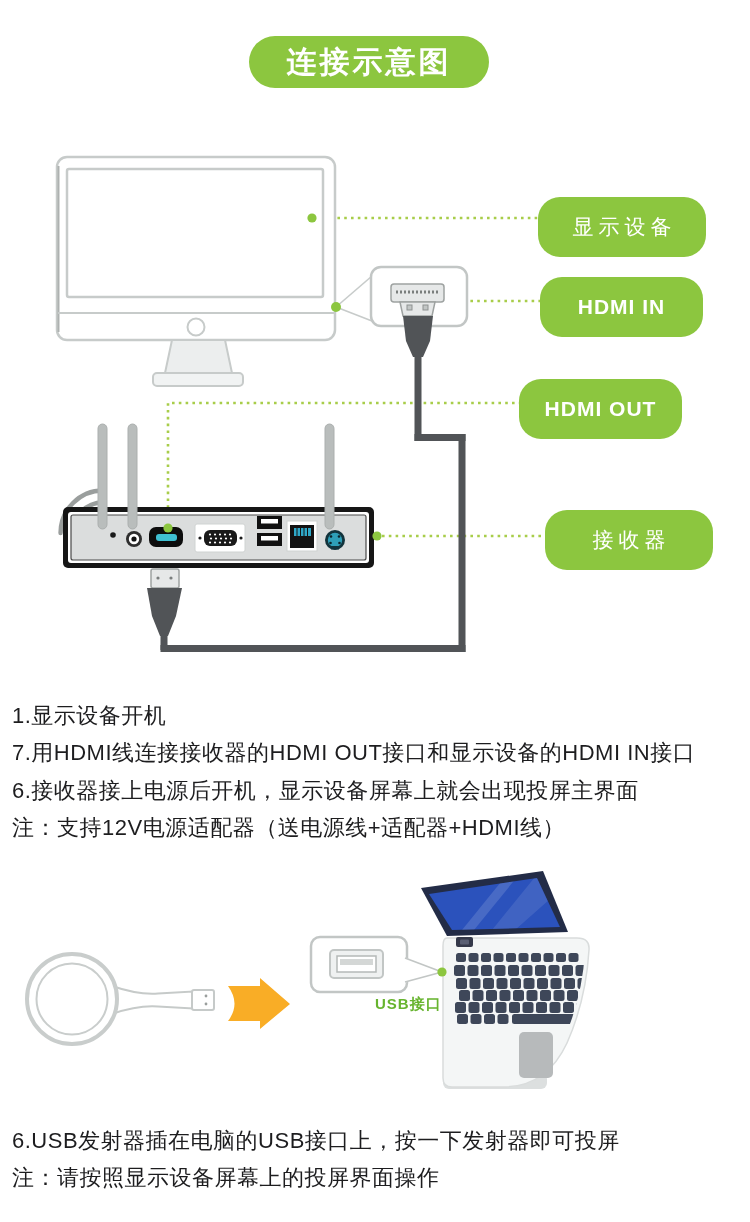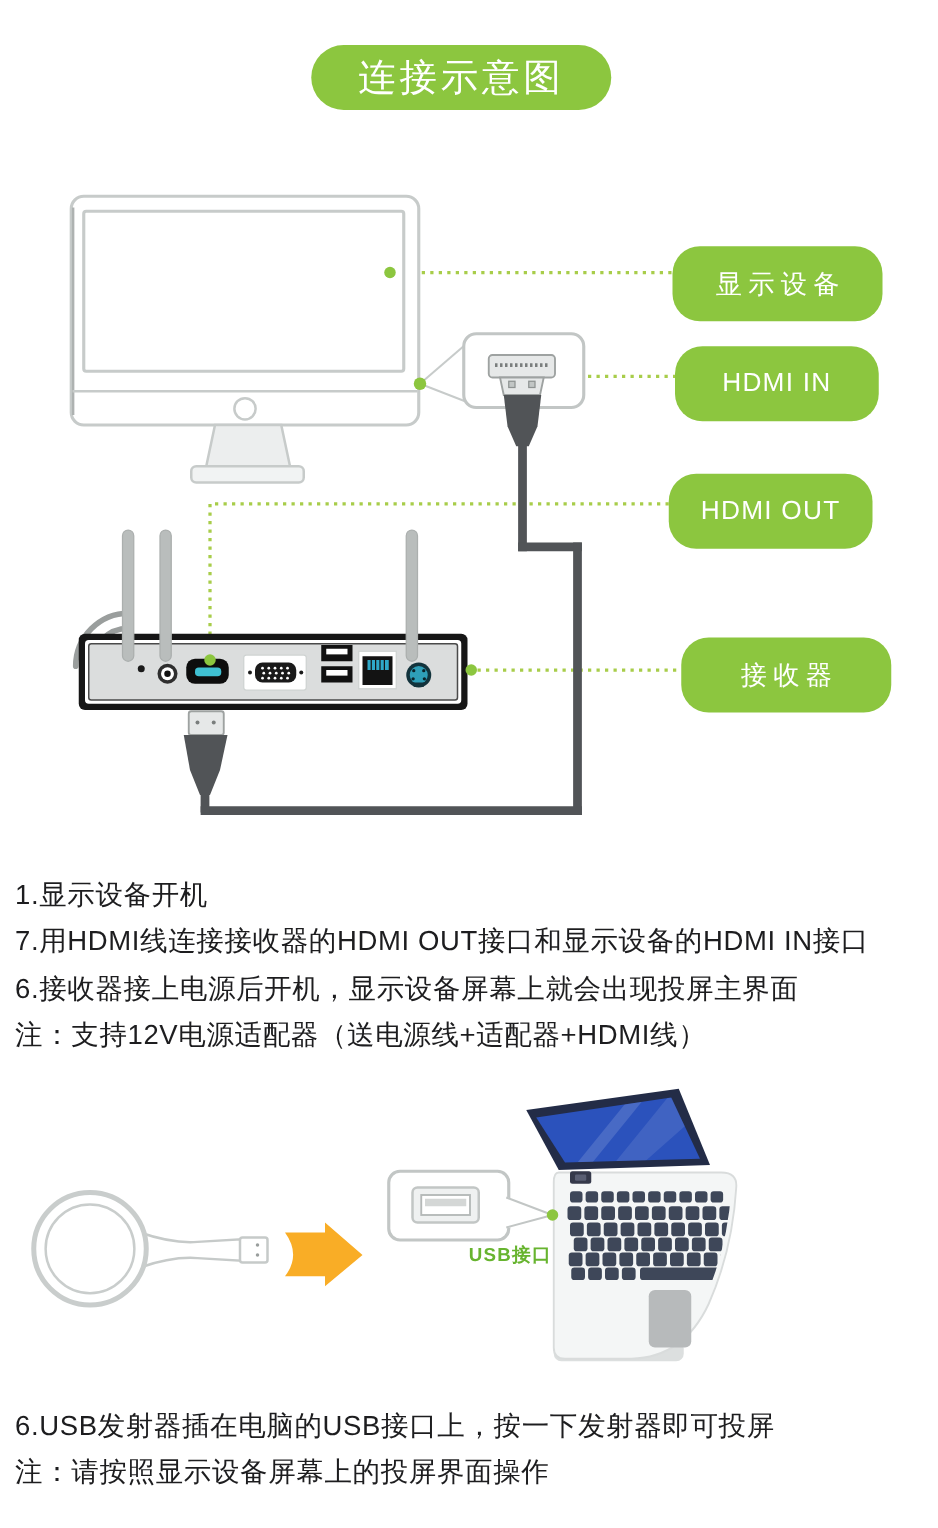--- a/index.html
+++ b/index.html
@@ -8,28 +8,28 @@
     font-family:"Liberation Sans","DejaVu Sans",sans-serif;
   }
   #art{position:absolute;left:0;top:0;width:750px;height:1222px;}
   .pill{
     position:absolute;background:#8CC63F;color:#ffffff;
     display:flex;align-items:center;justify-content:center;
     white-space:nowrap;
   }
   .title-pill{
     left:249px;top:36px;width:240px;height:52px;border-radius:27px;
-    font-size:30px;font-weight:normal;letter-spacing:3px;
+    font-size:30px;font-weight:bold;letter-spacing:3px;
   }
   .label-pill{width:163px;height:60px;border-radius:22px;font-size:21px;}
   .cjk{letter-spacing:5px;padding-left:5px;}
   .lat{letter-spacing:1px;}
   .pill-display{left:538px;top:197px;}
-  .pill-hdmi-in{left:540px;top:277px;}
-  .pill-hdmi-out{left:535px;top:379px;}
+  .pill-hdmi-in{left:540px;top:277px;font-weight:bold;}
+  .pill-hdmi-out{left:519px;top:379px;font-weight:bold;}
   .pill-receiver{left:545px;top:510px;text-align:center;}
   .instr{
     position:absolute;left:12px;font-size:22px;color:#1d1d1f;font-weight:500;
     letter-spacing:0.5px;white-space:nowrap;
   }
   .usb-label{
     position:absolute;left:327px;top:995px;color:#67B42F;
     font-size:15px;font-weight:bold;letter-spacing:1px;margin-left:48px;
   }
 </style>

